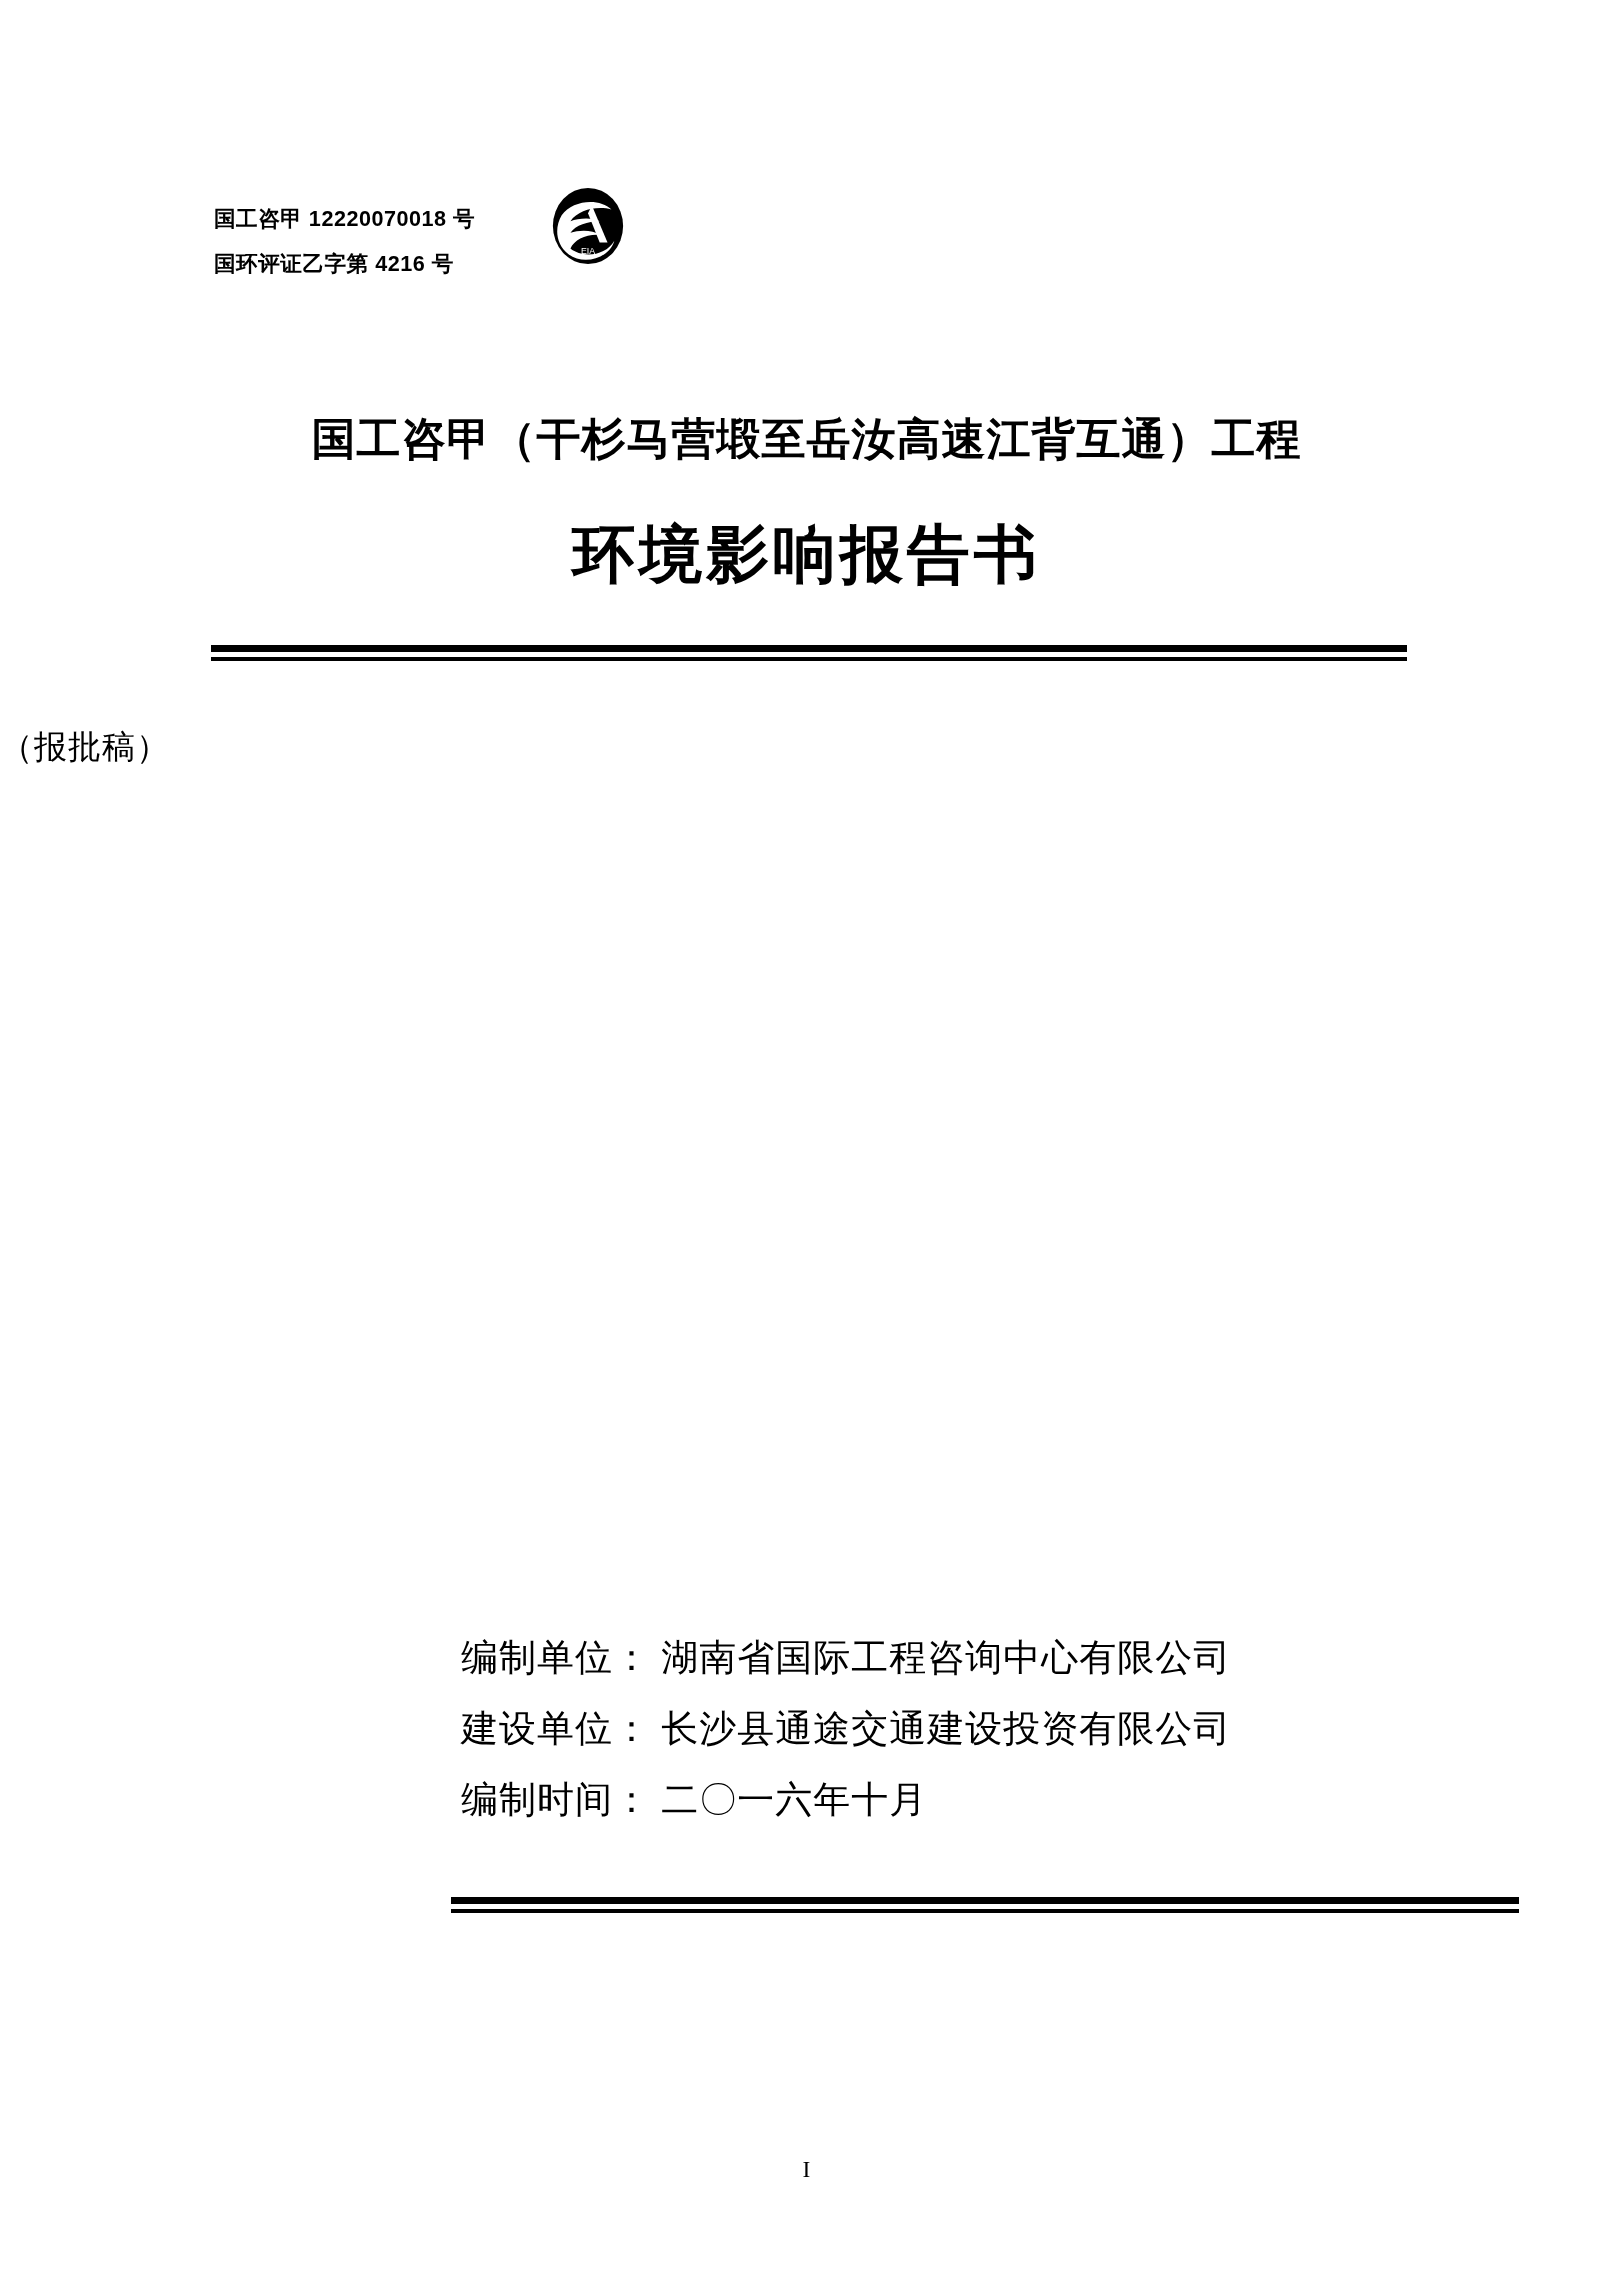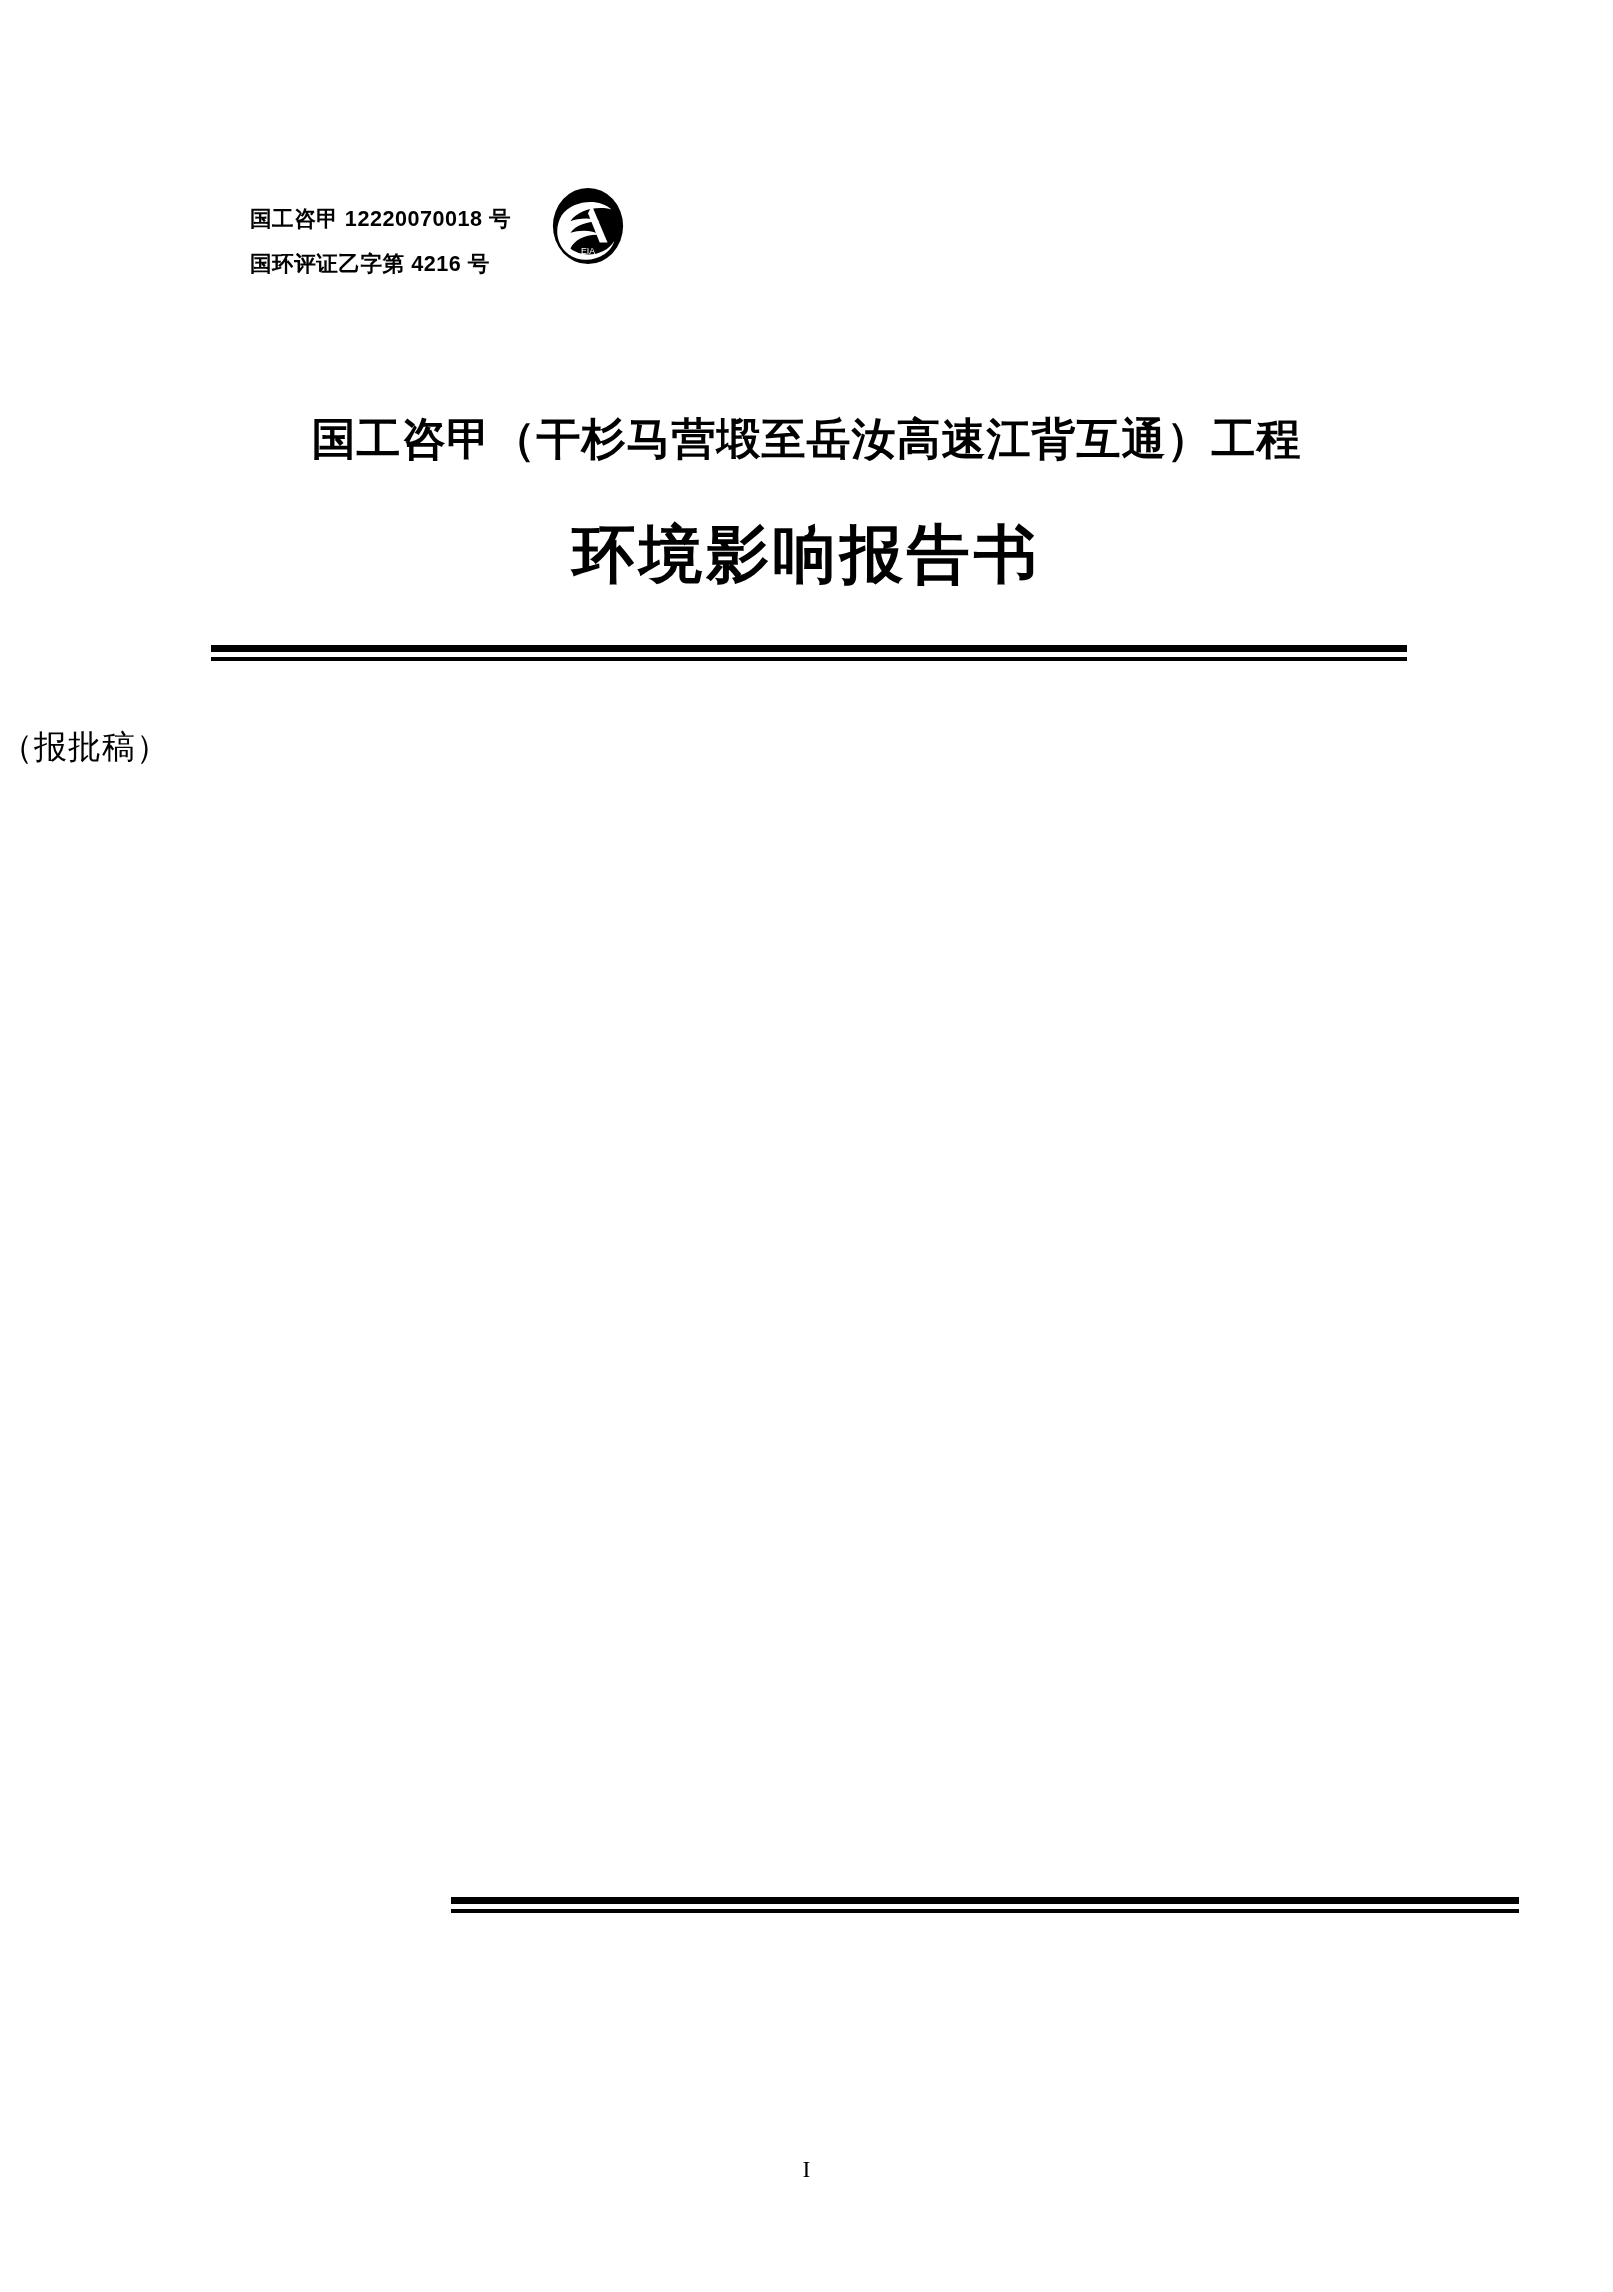--- a/index.html
+++ b/index.html
@@ -28,21 +28,20 @@
     top: 196px;
     width: 412px;
   }
   .cert-line {
     font-family: "Liberation Sans", sans-serif;
     font-weight: bold;
     font-size: 21.6px;
     letter-spacing: 0.5px;
     line-height: 45px;
     white-space: nowrap;
-    margin-left: 36px;
   }
 
   
   .logo {
     position: absolute;
     left: 549px;
     top: 186px;
     width: 78px;
     height: 80px;
   }
@@ -175,20 +174,34 @@
   <div class="title-sub">环境影响报告书</div>
 
   <div class="rule-top">
     <div class="thick"></div>
     <div class="gap"></div>
     <div class="thin"></div>
   </div>
 
   <div class="draft">（报批稿）</div>
 
+  <div class="info-block">
+    <div class="info-row">
+      <span class="info-label">编制单位：</span>
+      <span class="info-value">湖南省国际工程咨询中心有限公司</span>
+    </div>
+    <div class="info-row">
+      <span class="info-label">建设单位：</span>
+      <span class="info-value">长沙县通途交通建设投资有限公司</span>
+    </div>
+    <div class="info-row">
+      <span class="info-label">编制时间：</span>
+      <span class="info-value">二〇一六年十月</span>
+    </div>
+  </div>
 
   <div class="rule-bottom">
     <div class="thick"></div>
     <div class="gap"></div>
     <div class="thin"></div>
   </div>
 
   <div class="page-number">I</div>
 
 </div>

